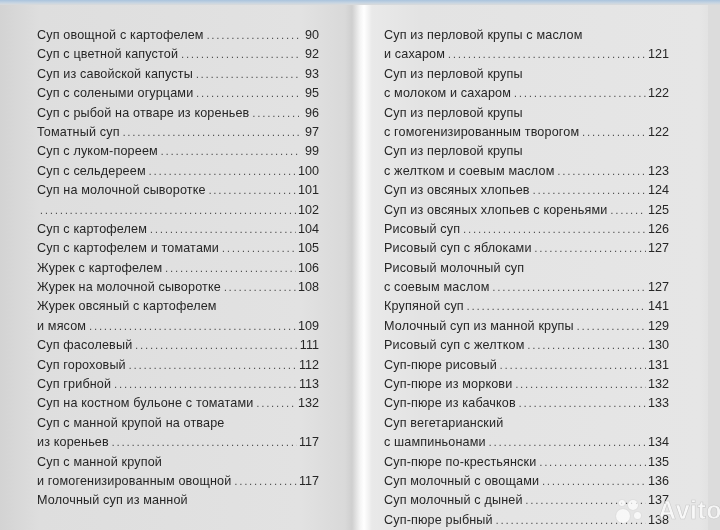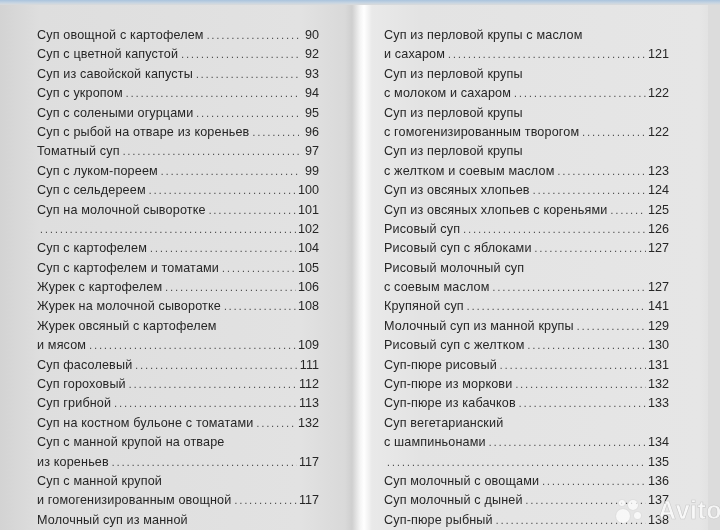--- a/index.html
+++ b/index.html
@@ -116,27 +116,20 @@
       </div>
       <div class="entry">
         <div class="line">
           <span class="t">Суп из савойской капусты</span>
           <span class="dots"></span>
           <span class="p">93</span>
         </div>
       </div>
       <div class="entry">
         <div class="line">
-          <span class="t">Суп с укропом</span>
-          <span class="dots"></span>
-          <span class="p">94</span>
-        </div>
-      </div>
-      <div class="entry">
-        <div class="line">
           <span class="t">Суп с солеными огурцами</span>
           <span class="dots"></span>
           <span class="p">95</span>
         </div>
       </div>
       <div class="entry">
         <div class="line">
           <span class="t">Суп с рыбой на отваре из кореньев</span>
           <span class="dots"></span>
           <span class="p">96</span>
@@ -394,20 +387,21 @@
           <span class="t">Суп вегетарианский</span>
         </div>
         <div class="line">
           <span class="t">с шампиньонами</span>
           <span class="dots"></span>
           <span class="p">134</span>
         </div>
       </div>
       <div class="entry">
         <div class="line">
+          <span class="t">Суп-пюре по-крестьянски</span>
           <span class="dots"></span>
           <span class="p">135</span>
         </div>
       </div>
       <div class="entry">
         <div class="line">
           <span class="t">Суп молочный с овощами</span>
           <span class="dots"></span>
           <span class="p">136</span>
         </div>

